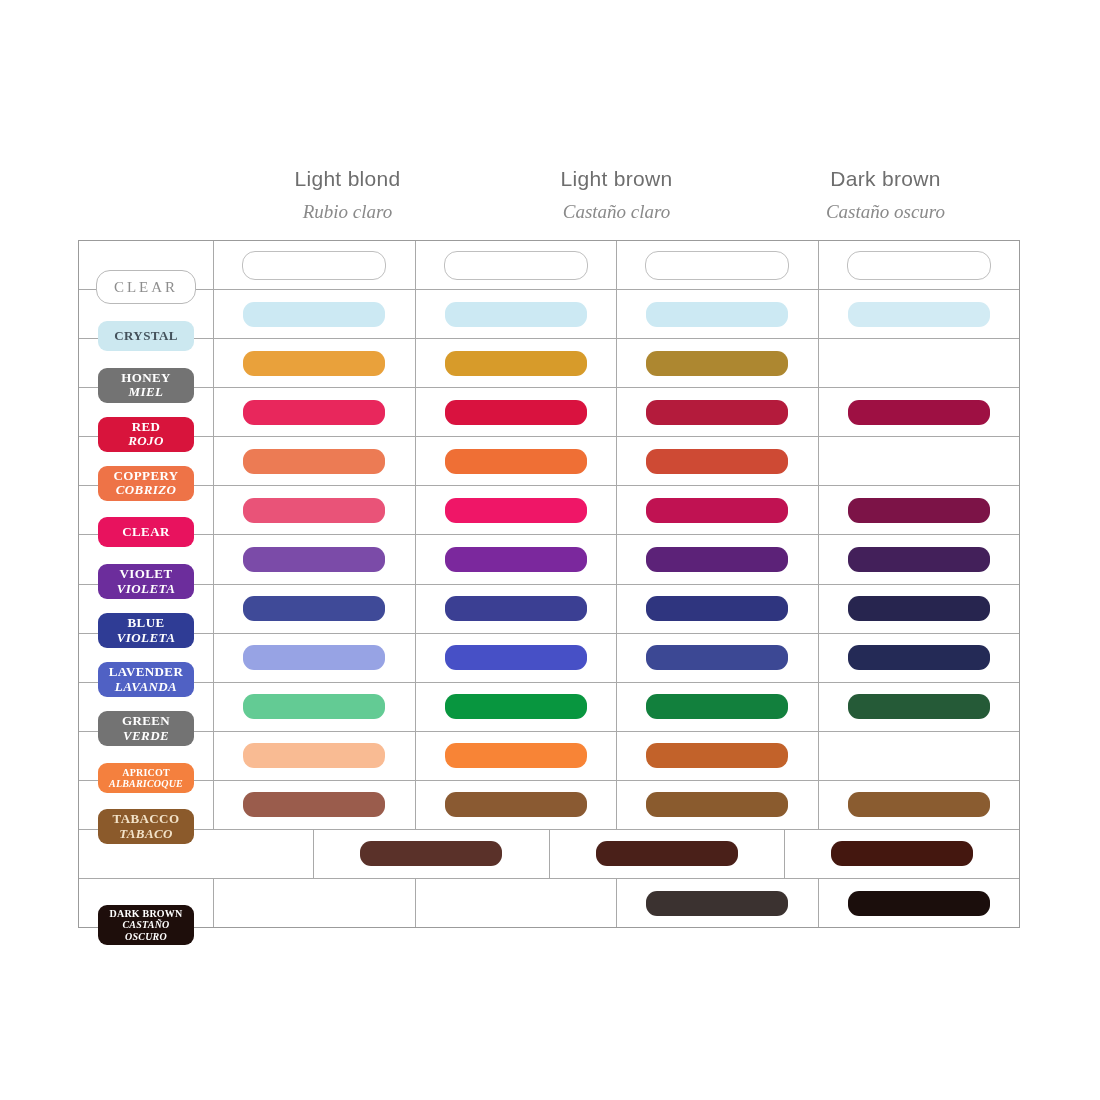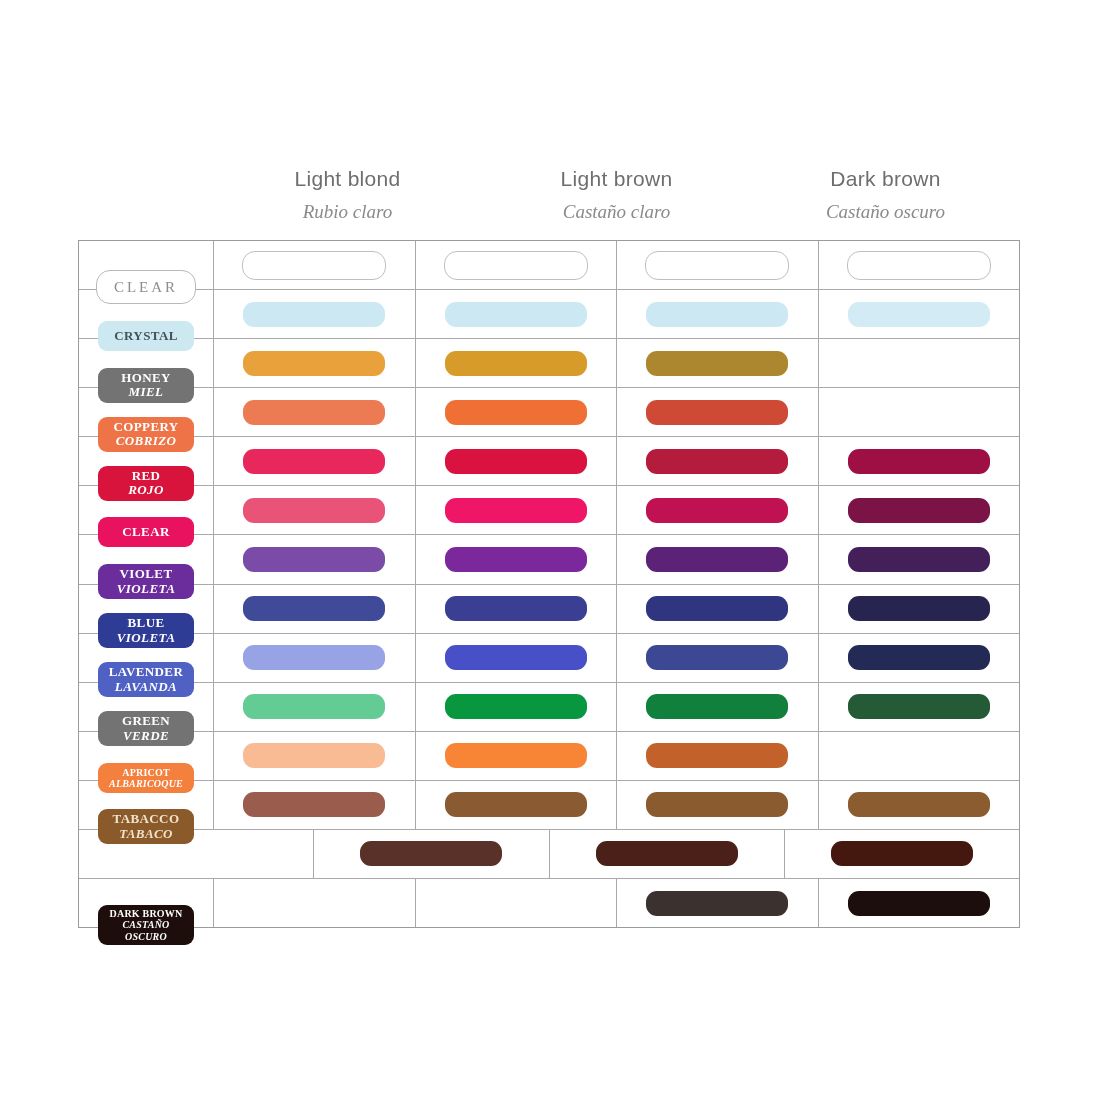--- a/index.html
+++ b/index.html
@@ -239,56 +239,56 @@
         </div>
         <div class="swatch-cell">
           <div class="swatch" style="background: rgb(173, 135, 48);"></div>
         </div>
         <div class="swatch-cell">
           <div class="swatch blank"></div>
         </div>
       </div>
       <div class="row">
         <div class="label-cell">
+          <div class="pill" style="background: rgb(216, 20, 60);">
+            <div class="pill-line1" style="color: rgb(255, 255, 255);">RED</div>
+            <div class="pill-line2" style="color: rgb(255, 255, 255);">ROJO</div>
+          </div>
+        </div>
+        <div class="swatch-cell">
+          <div class="swatch" style="background: rgb(232, 39, 92);"></div>
+        </div>
+        <div class="swatch-cell">
+          <div class="swatch" style="background: rgb(217, 18, 63);"></div>
+        </div>
+        <div class="swatch-cell">
+          <div class="swatch" style="background: rgb(180, 27, 60);"></div>
+        </div>
+        <div class="swatch-cell">
+          <div class="swatch" style="background: rgb(158, 16, 67);"></div>
+        </div>
+      </div>
+      <div class="row">
+        <div class="label-cell">
           <div class="pill" style="background: rgb(238, 115, 71);">
             <div class="pill-line1" style="color: rgb(255, 255, 255);">COPPERY</div>
             <div class="pill-line2" style="color: rgb(255, 255, 255);">COBRIZO</div>
           </div>
         </div>
         <div class="swatch-cell">
           <div class="swatch" style="background: rgb(236, 123, 84);"></div>
         </div>
         <div class="swatch-cell">
           <div class="swatch" style="background: rgb(239, 111, 53);"></div>
         </div>
         <div class="swatch-cell">
           <div class="swatch" style="background: rgb(206, 74, 52);"></div>
         </div>
         <div class="swatch-cell">
           <div class="swatch blank"></div>
-        </div>
-      </div>
-      <div class="row">
-        <div class="label-cell">
-          <div class="pill" style="background: rgb(216, 20, 60);">
-            <div class="pill-line1" style="color: rgb(255, 255, 255);">RED</div>
-            <div class="pill-line2" style="color: rgb(255, 255, 255);">ROJO</div>
-          </div>
-        </div>
-        <div class="swatch-cell">
-          <div class="swatch" style="background: rgb(232, 39, 92);"></div>
-        </div>
-        <div class="swatch-cell">
-          <div class="swatch" style="background: rgb(217, 18, 63);"></div>
-        </div>
-        <div class="swatch-cell">
-          <div class="swatch" style="background: rgb(180, 27, 60);"></div>
-        </div>
-        <div class="swatch-cell">
-          <div class="swatch" style="background: rgb(158, 16, 67);"></div>
         </div>
       </div>
       <div class="row">
         <div class="label-cell">
           <div class="pill" style="background: rgb(232, 18, 94);">
             <div class="pill-line1" style="color: rgb(255, 255, 255);">CLEAR</div>
           </div>
         </div>
         <div class="swatch-cell">
           <div class="swatch" style="background: rgb(233, 83, 120);"></div>

